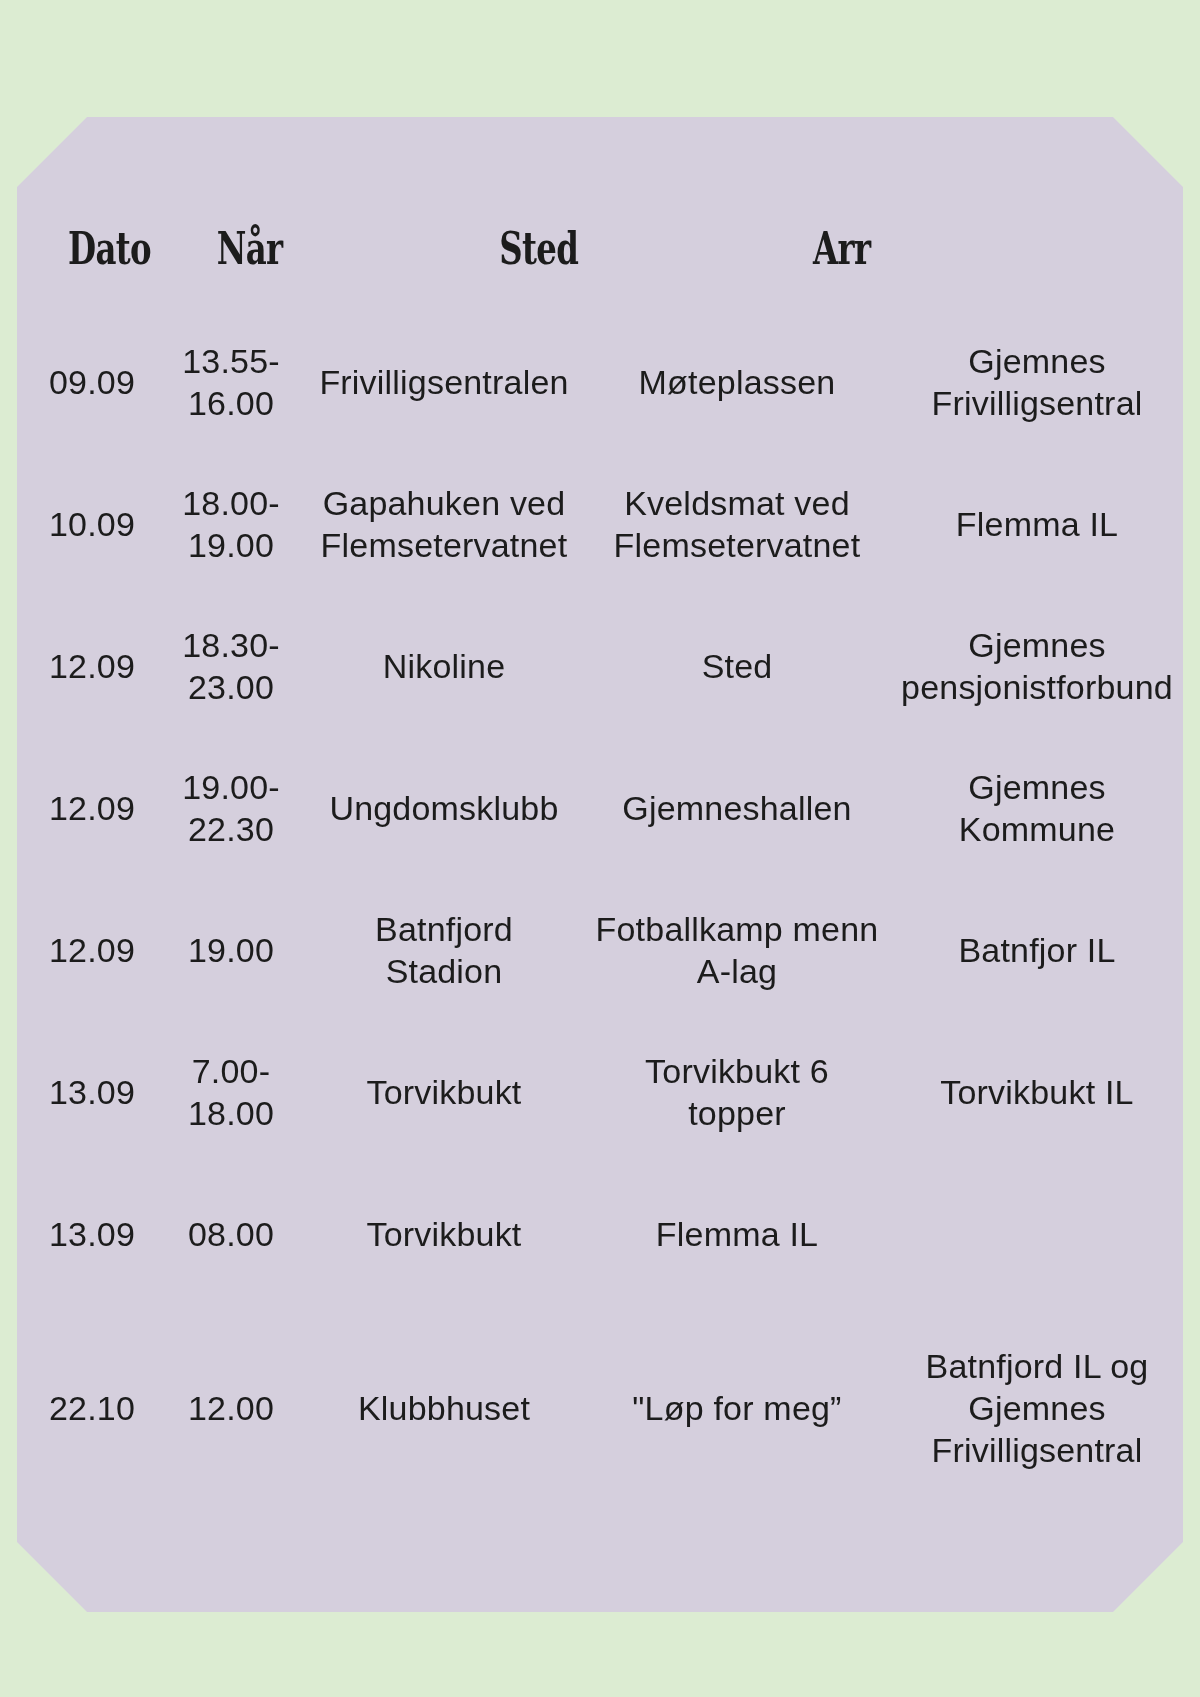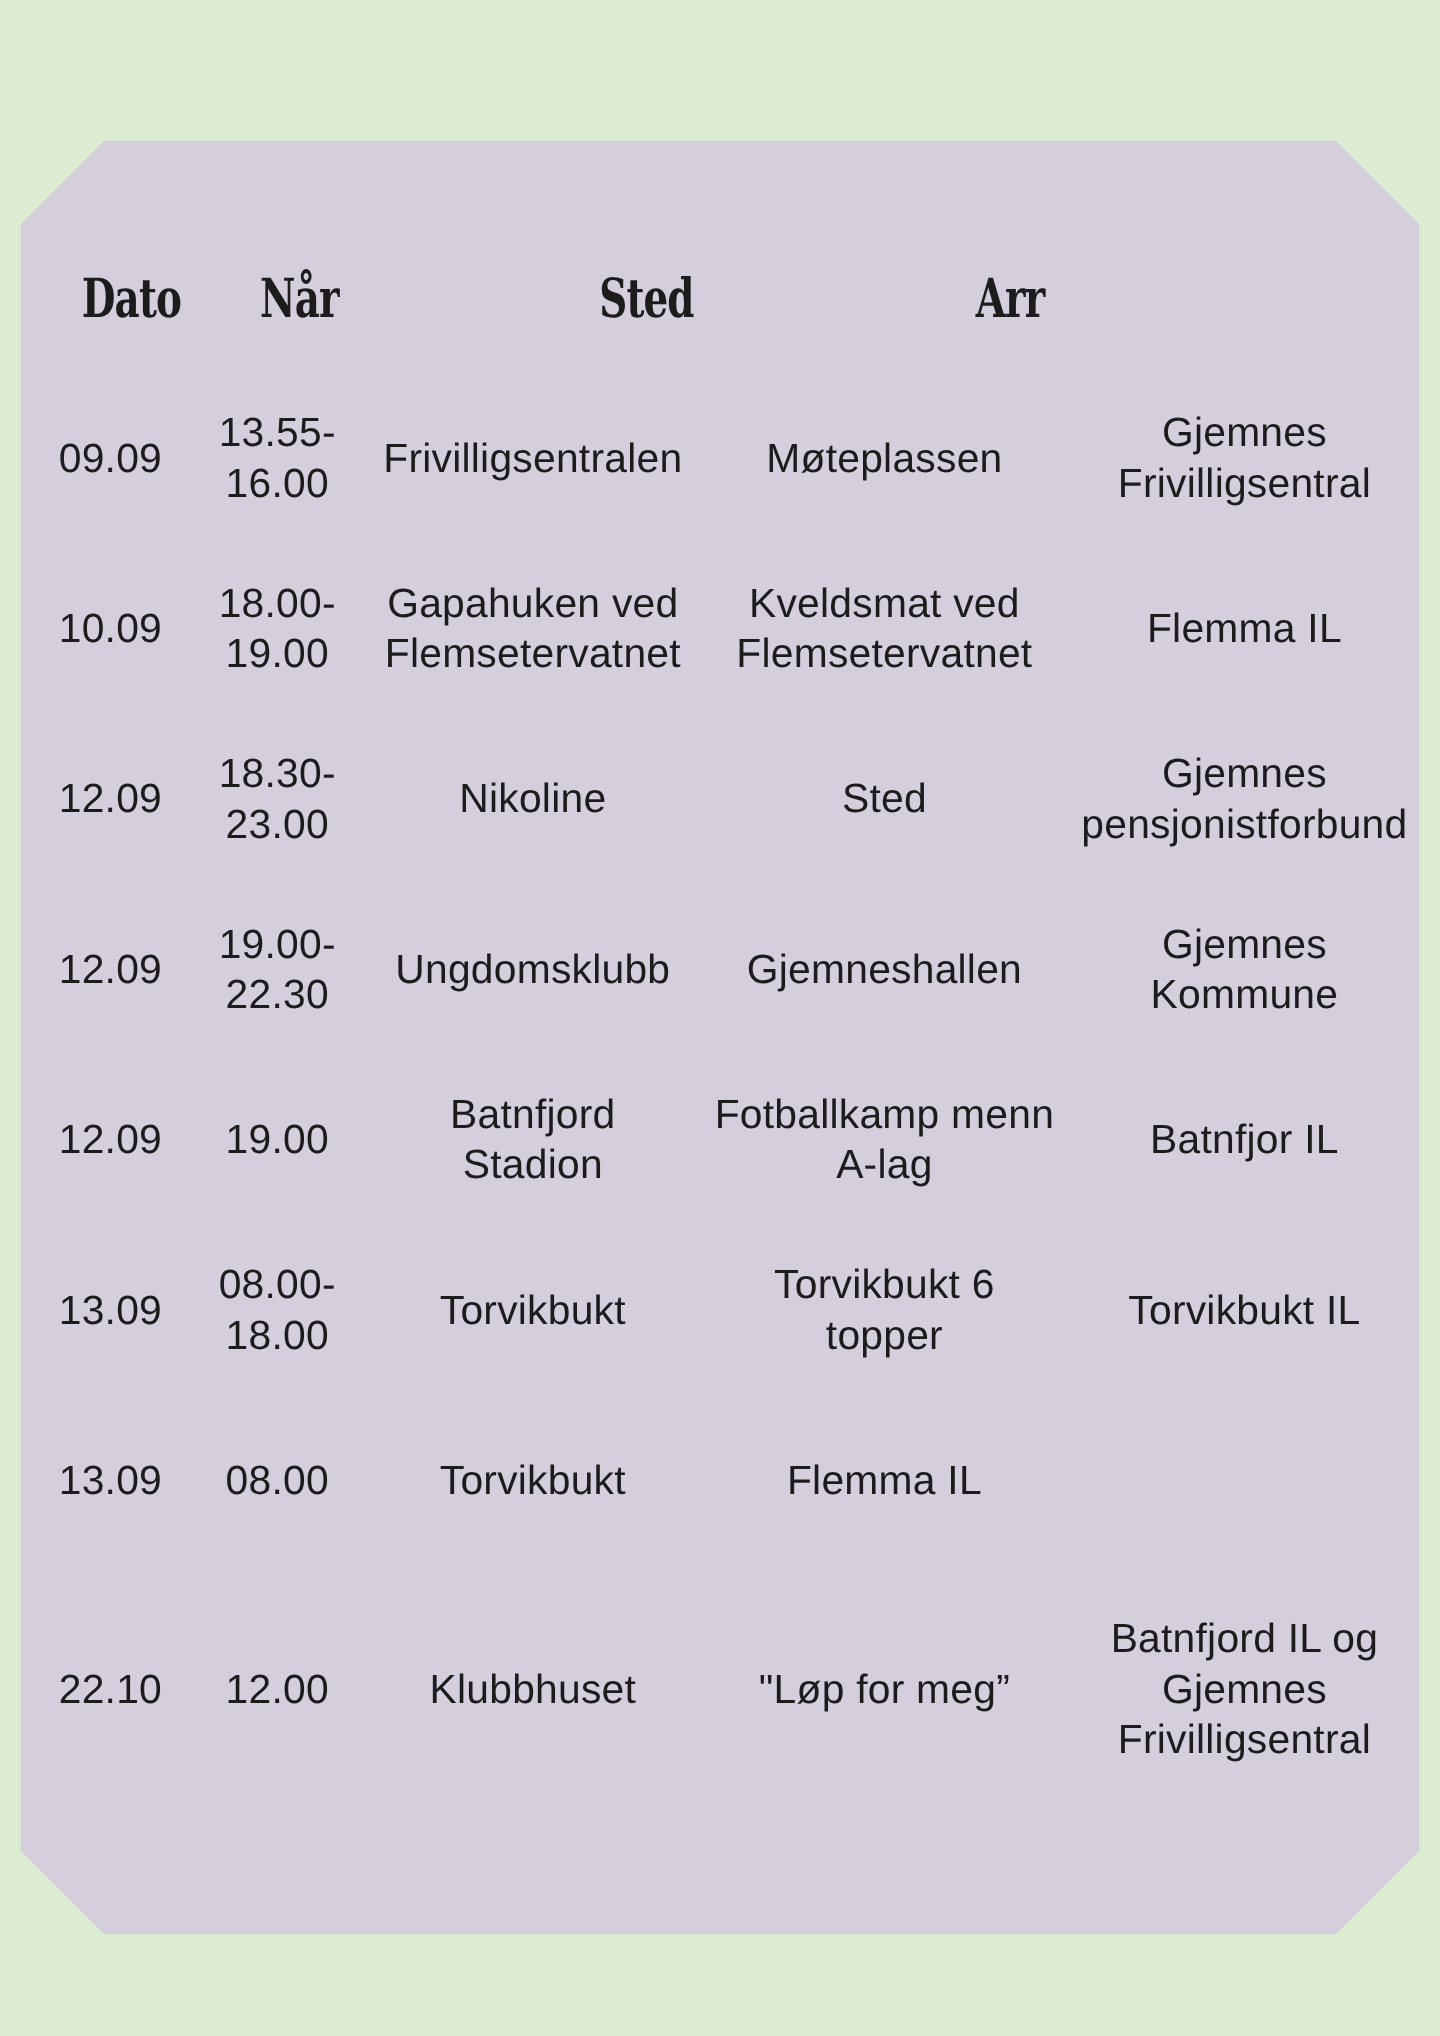--- a/index.html
+++ b/index.html
@@ -191,21 +191,21 @@
       <div class="cell">
           <span class="cell-text">Batnfjor IL</span>
         </div>
     </div>
 
     <div class="grid-row data-row">
       <div class="cell">
           <span class="cell-text">13.09</span>
         </div>
       <div class="cell">
-          <span class="cell-text">08.00-
+          <span class="cell-text">7.00-
 18.00</span>
         </div>
       <div class="cell">
           <span class="cell-text">Torvikbukt</span>
         </div>
       <div class="cell">
           <span class="cell-text">Torvikbukt 6
 topper</span>
         </div>
       <div class="cell">

